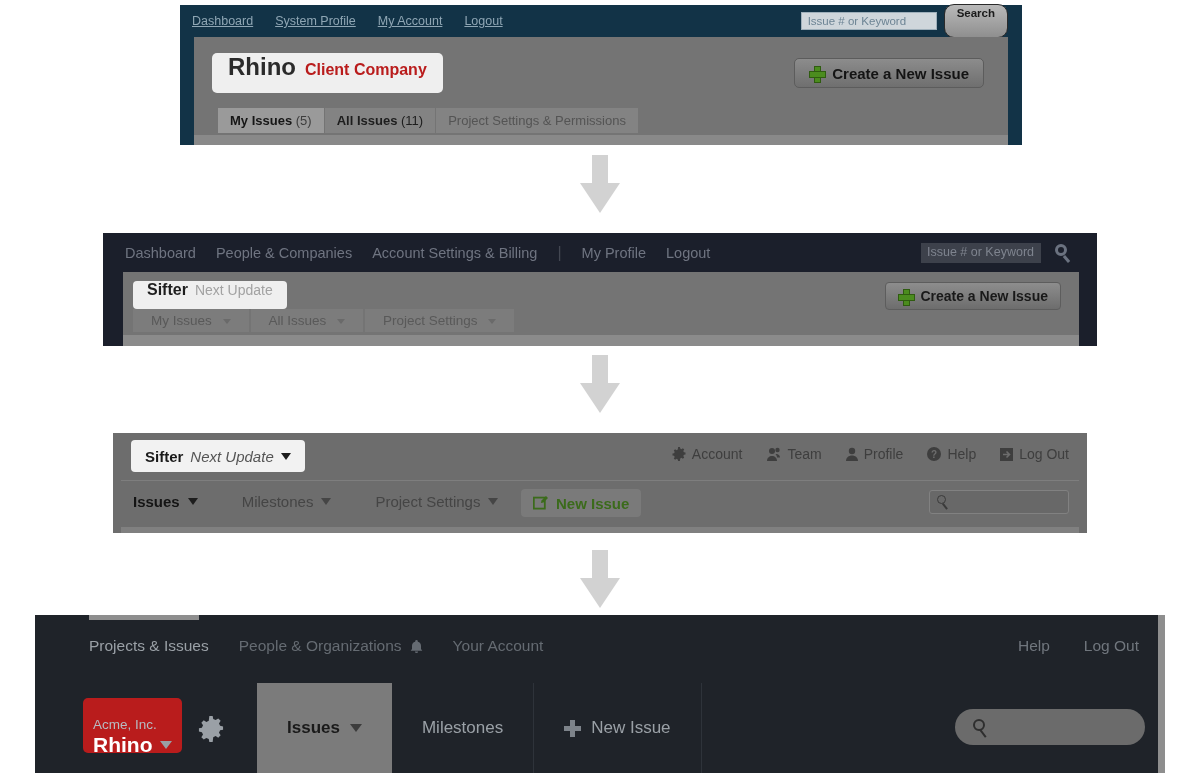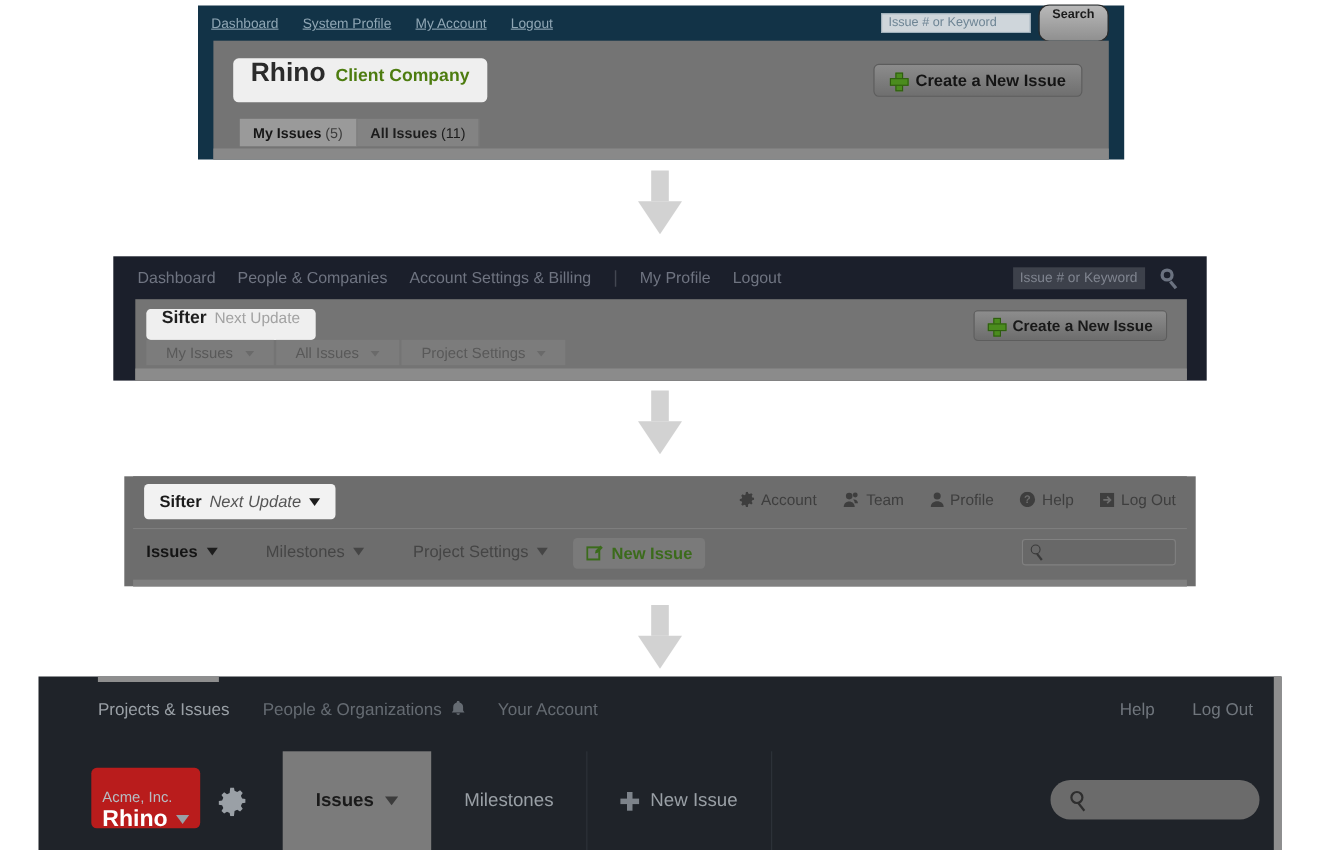--- a/index.html
+++ b/index.html
@@ -40,21 +40,21 @@
     border: 1px solid #2a2a2a; color: #1b1b1b; font-size: 11.5px;
     font-weight: bold; line-height: 17px;
   }
   #p1-body { position: absolute; left: 14px; top: 32px; right: 14px; bottom: 0; background: #747474; }
   #p1-chip {
     position: absolute; left: 18px; top: 16px; height: 40px;
     background: #efefef; border-radius: 5px;
     display: flex; align-items: baseline; gap: 9px; padding: 0 16px;
   }
   #p1-chip .brand { font-size: 24px; font-weight: bold; color: #2b2b2b; }
-  #p1-chip .sub { font-size: 16px; font-weight: bold; color: #4d7c0f; }
+  #p1-chip .sub { font-size: 16px; font-weight: bold; color: #b91c1c; }
   #p1-create {
     position: absolute; right: 24px; top: 21px; height: 30px;
     background: linear-gradient(#8c8c8c,#6f6f6f); border: 1px solid #5c5c5c;
     border-radius: 5px; display: flex; align-items: center; gap: 8px; padding: 0 14px;
     color: #141414; font-size: 15px; font-weight: bold;
   }
   .plusico { position: relative; width: 15px; height: 15px; flex: none; }
   .plusico::before, .plusico::after {
     content: ""; position: absolute; background: #4b8c1e; border: 1px solid #2f5c10;
   }
@@ -150,21 +150,21 @@
   }
   .smallmagn { position: absolute; left: 7px; top: 4px; width: 14px; height: 15px; }
   .smallmagn .ring { position: absolute; left: 0; top: 0; width: 9px; height: 9px; border: 1.5px solid #3a3a3a; border-radius: 50%; }
   .smallmagn .hdl { position: absolute; left: 7px; top: 8px; width: 1.5px; height: 7px; background: #3a3a3a; transform: rotate(-38deg); }
   #p3-foot { position: absolute; left: 0; right: 0; bottom: 0; height: 6px; background: #808080; }
 
   
   #panel4 { position: absolute; left: 35px; top: 615px; width: 1130px; height: 158px; background: #1f2329; }
   #p4-tabstub { position: absolute; left: 54px; top: 0; width: 110px; height: 5px; background: #8e8e8e; }
   #p4-topnav { position: absolute; left: 0; top: 14px; right: 0; height: 34px; display: flex; align-items: center; padding: 0 26px 0 54px; }
-  #p4-topnav .ln { color: #9aa0a6; font-size: 15.5px; margin-right: 30px; white-space: nowrap; display: flex; align-items: flex-start; gap: 8px; }
+  #p4-topnav .ln { color: #9aa0a6; font-size: 15.5px; margin-right: 30px; white-space: nowrap; display: flex; align-items: flex-end; gap: 8px; }
   #p4-topnav .ln.dim { color: #656b72; }
   #p4-topnav .right { margin-left: auto; display: flex; gap: 34px; }
   #p4-topnav .right .ln { color: #70767d; margin-right: 0; }
   #p4-bar { position: absolute; left: 0; top: 68px; right: 0; bottom: 0; }
   #p4-chip {
     position: absolute; left: 48px; top: 15px; width: 99px; height: 55px;
     background: #b91c1c; border-radius: 5px; padding: 19px 0 0 10px;
   }
   #p4-chip .org { color: #b7bcc2; font-size: 13.5px; line-height: 16px; }
   #p4-chip .proj { color: #ffffff; font-size: 21px; font-weight: bold; line-height: 24px; display: flex; align-items: center; gap: 8px; }
@@ -221,20 +221,21 @@
       </div>
       <div id="p1-tabs">
         <div class="tab active">
           <span>My Issues</span>
           <span class="cnt">(5)</span>
         </div>
         <div class="tab dark">
           <span>All Issues</span>
           <span class="cnt">(11)</span>
         </div>
+        <div class="tab">Project Settings &amp; Permissions</div>
       </div>
       <div id="p1-foot"></div>
     </div>
   </div>
 
   <div class="arrow" style="left:580px; top:155px;">
     <div class="shaft"></div>
       <div class="head"></div>
   </div>
 

